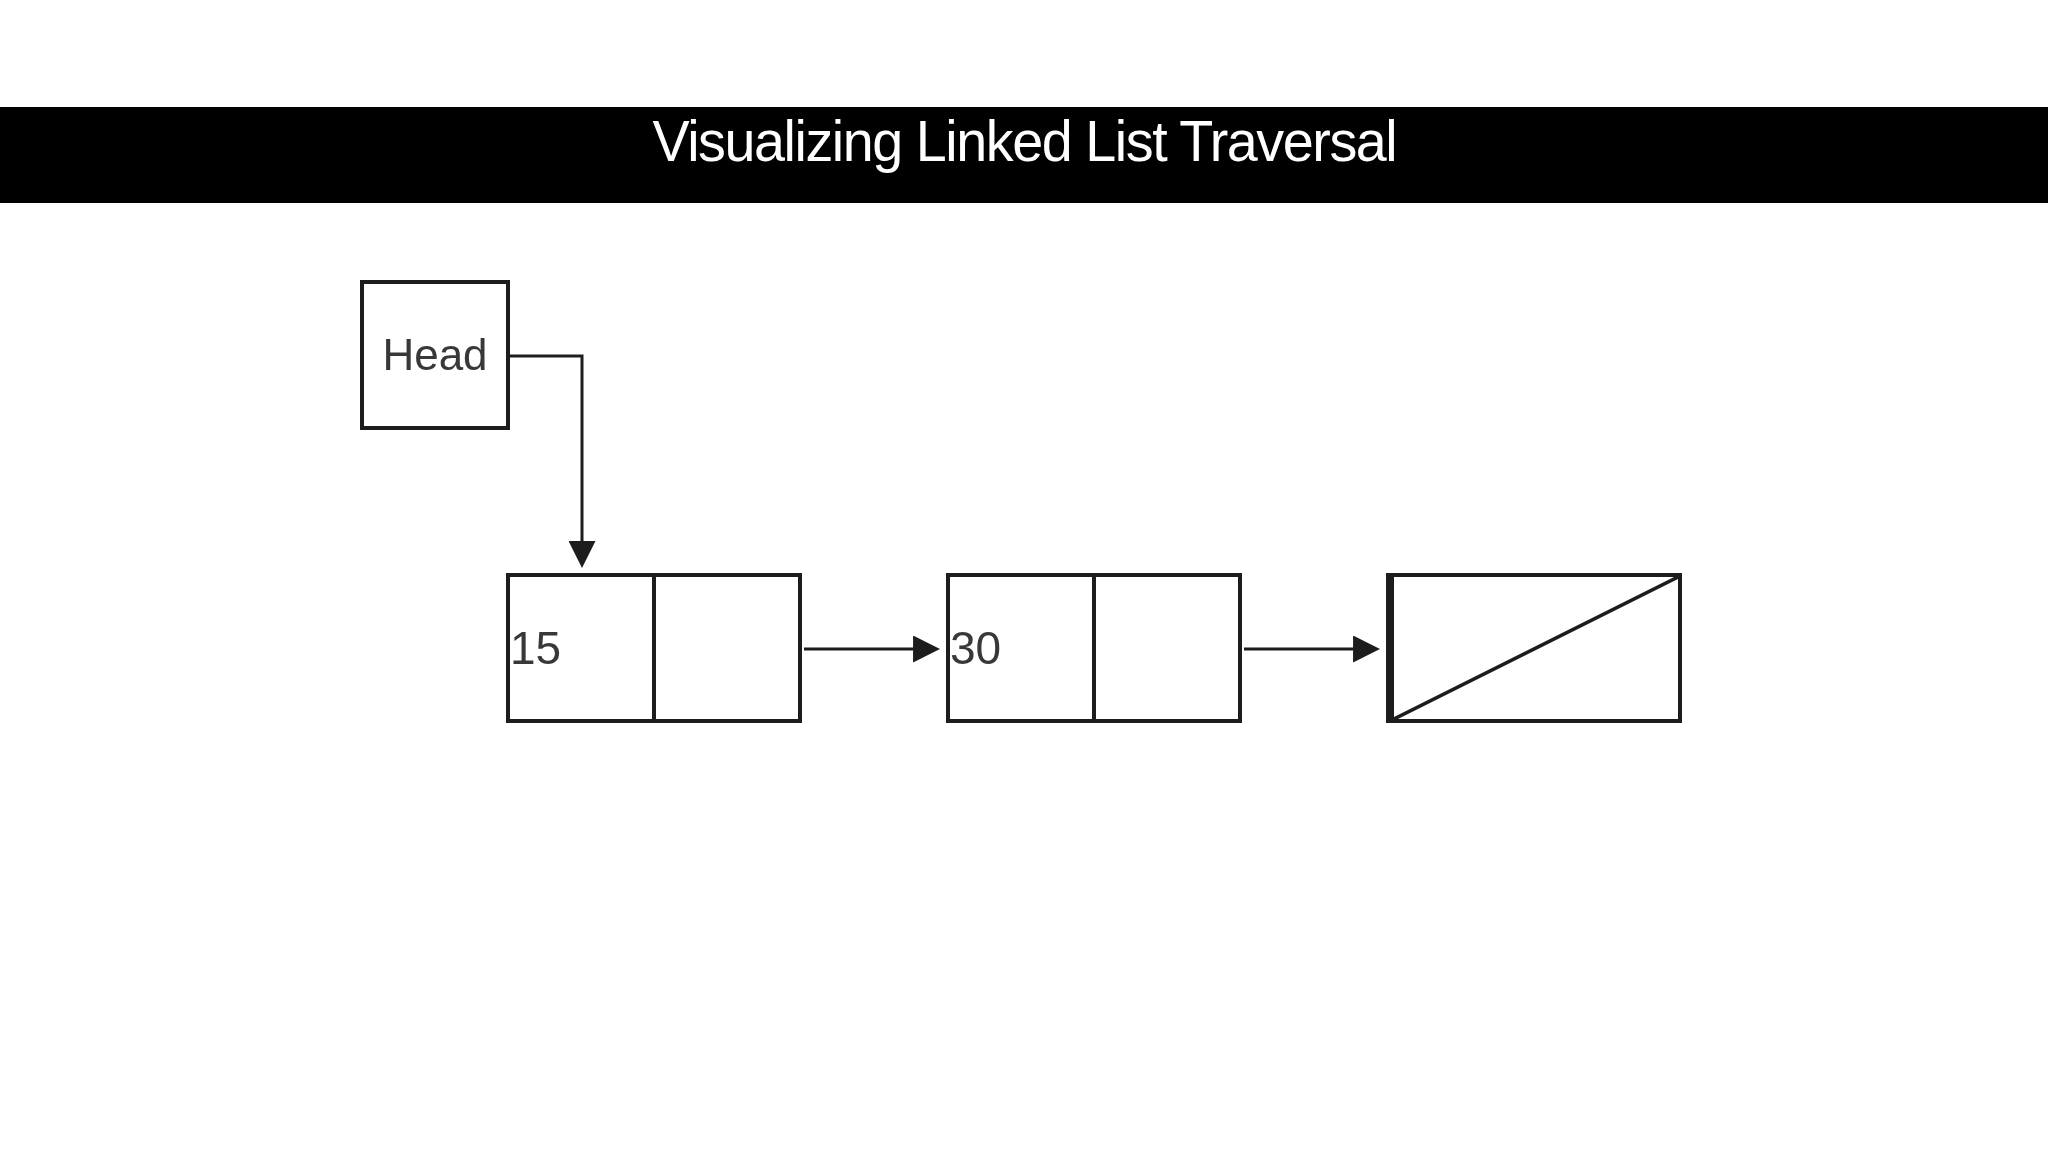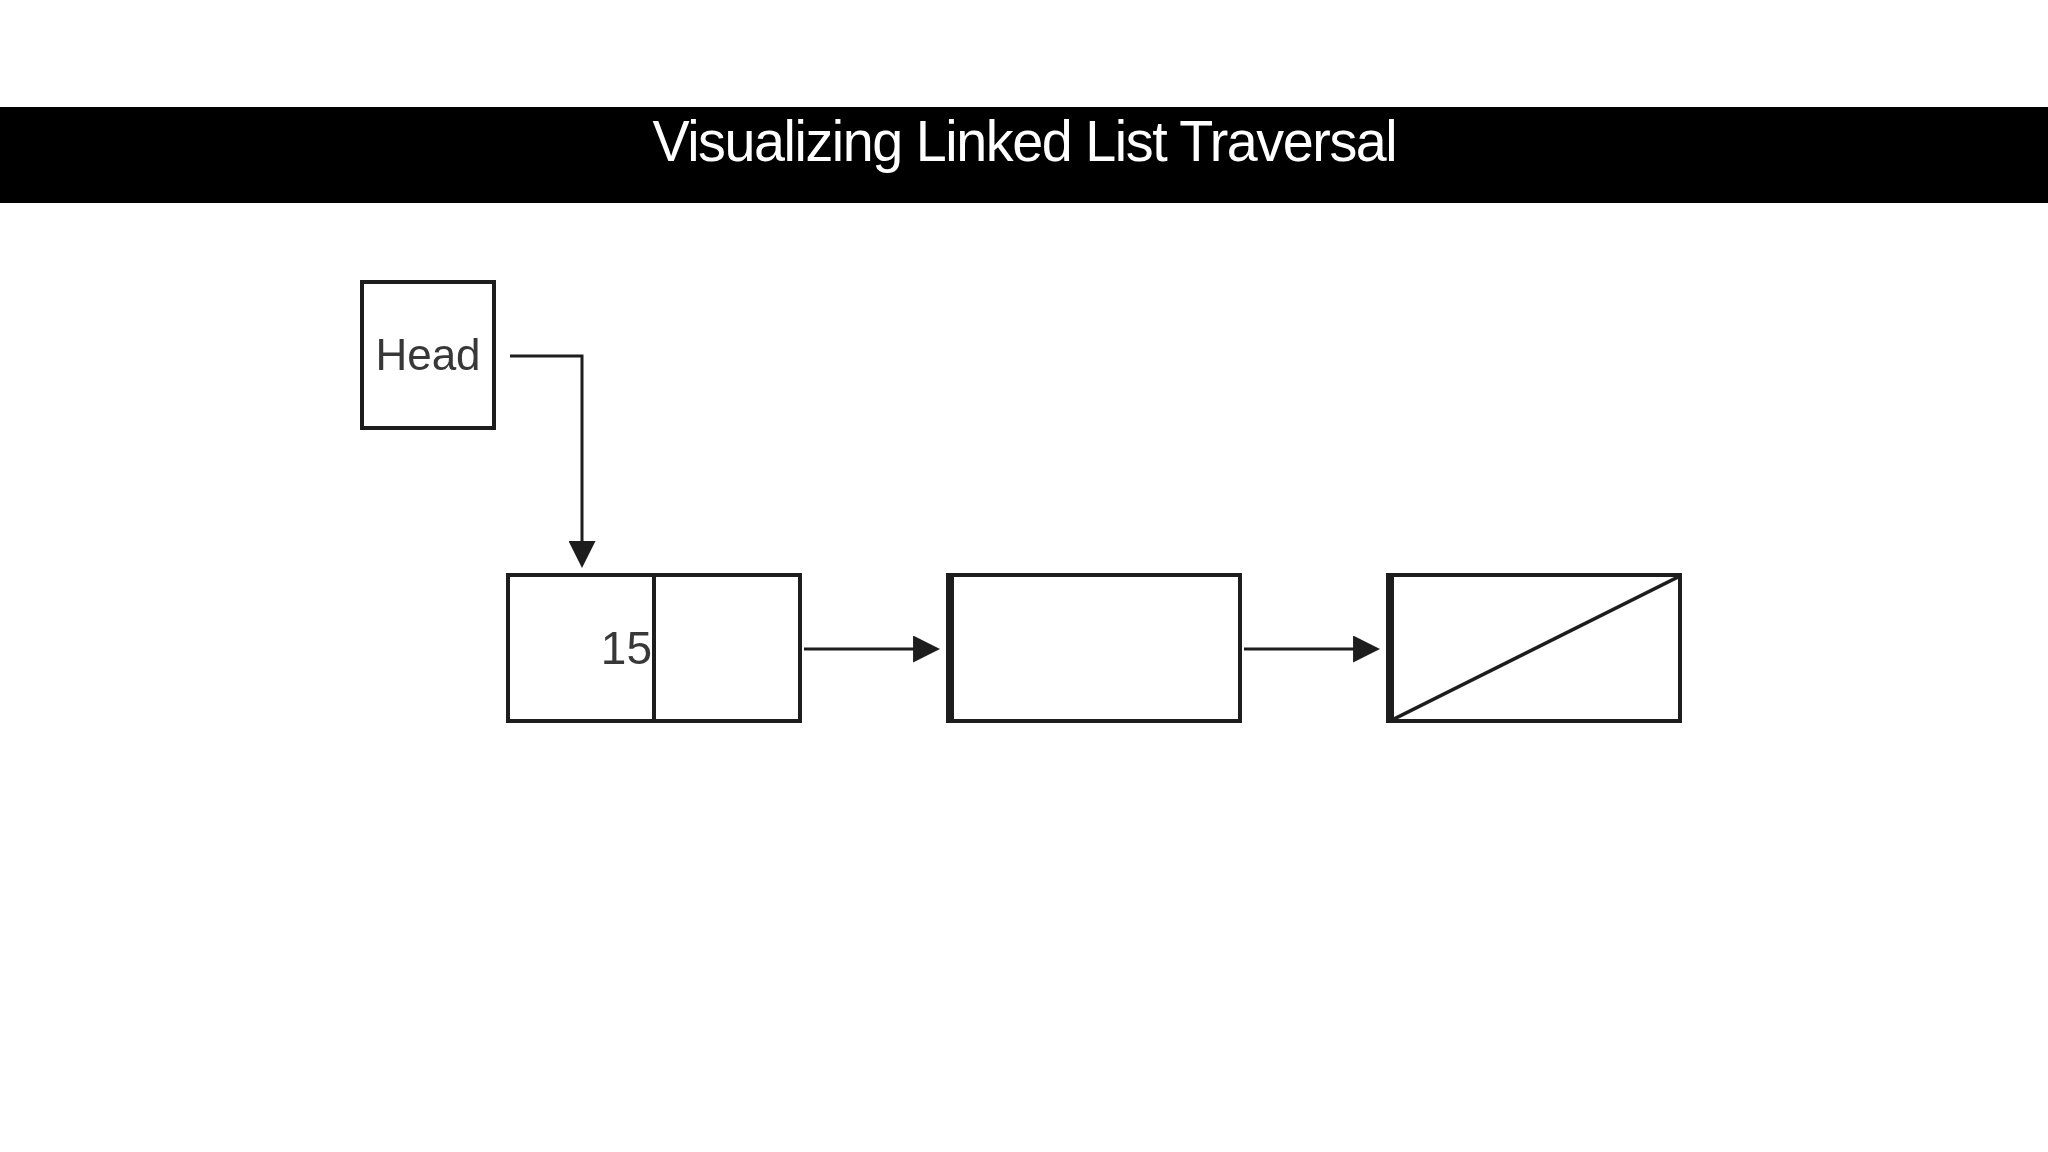--- a/index.html
+++ b/index.html
@@ -32,21 +32,21 @@
     color: var(--banner-text);
     font-size: 58px;
     letter-spacing: -1.5px;
     transform: scaleX(0.96);
     white-space: nowrap;
   }
 
   
   .pointer-box {
     position: absolute;
-    width: 136px; height: 150px;
+    width: 150px; height: 150px;
     background: var(--box-fill);
     border: 4px solid var(--line-color);
     display: flex; align-items: center; justify-content: center;
     color: var(--label-color);
     font-size: 44px;
     white-space: nowrap;
     overflow: visible;
   }
   .head-box    { left: 360px; top: 280px; }
   .current-box { left: 358px; top: 866px; }
@@ -56,21 +56,21 @@
     position: absolute;
     top: 573px;
     width: 296px; height: 150px;
     background: var(--box-fill);
     border: 4px solid var(--line-color);
     display: flex;
   }
   .node-1 { left: 506px; }
   .node-2 { left: 946px; }
   .node-3 { left: 1386px; }
-  .cell { flex: 1 1 0; position: relative; display: flex; align-items: center; justify-content: flex-end; }
+  .cell { flex: 1 1 0; position: relative; display: flex; align-items: center; justify-content: flex-start; }
   .cell.pointer { border-left: 4px solid var(--line-color); }
   .cell .value { color: var(--label-color); font-size: 46px; }
   .null-svg { position: absolute; inset: 0; width: 100%; height: 100%; display: block; }
   .null-svg line { stroke: var(--line-color); stroke-width: 3.5px; }
 
   
   svg.arrows { position: absolute; left: 0; top: 0; width: 2048px; height: 1152px; pointer-events: none; }
   svg.arrows path, svg.arrows line { stroke: var(--line-color); stroke-width: 3; fill: none; }
   svg.arrows marker path { fill: var(--line-color); stroke: none; }
 </style>
@@ -99,20 +99,23 @@
   </div>
 
   <div class="node node-1">
     <div class="cell data">
       <span class="value">15</span>
     </div>
     <div class="cell pointer"></div>
   </div>
 
   <div class="node node-2">
+    <div class="cell data">
+      <span class="value">30</span>
+    </div>
     <div class="cell pointer"></div>
   </div>
 
   <div class="node node-3">
     <div class="cell pointer">
       <svg class="null-svg" viewBox="0 0 100 100" preserveAspectRatio="none" xmlns="http://www.w3.org/2000/svg" aria-hidden="true">
         <line x1="0" y1="100" x2="100" y2="0" vector-effect="non-scaling-stroke"></line>
       </svg>
     </div>
   </div>

